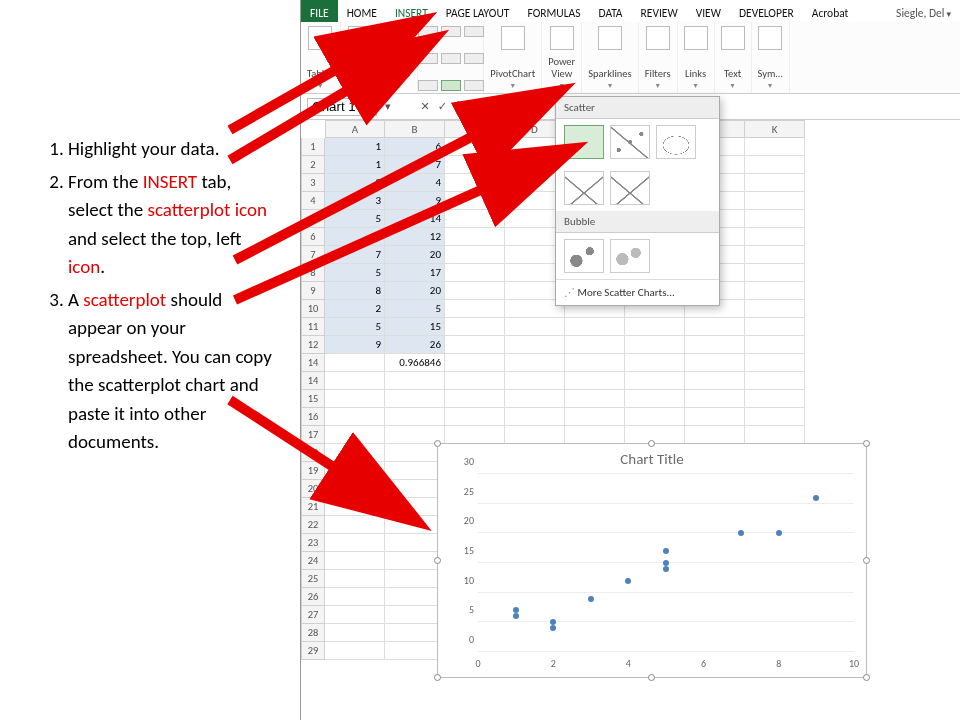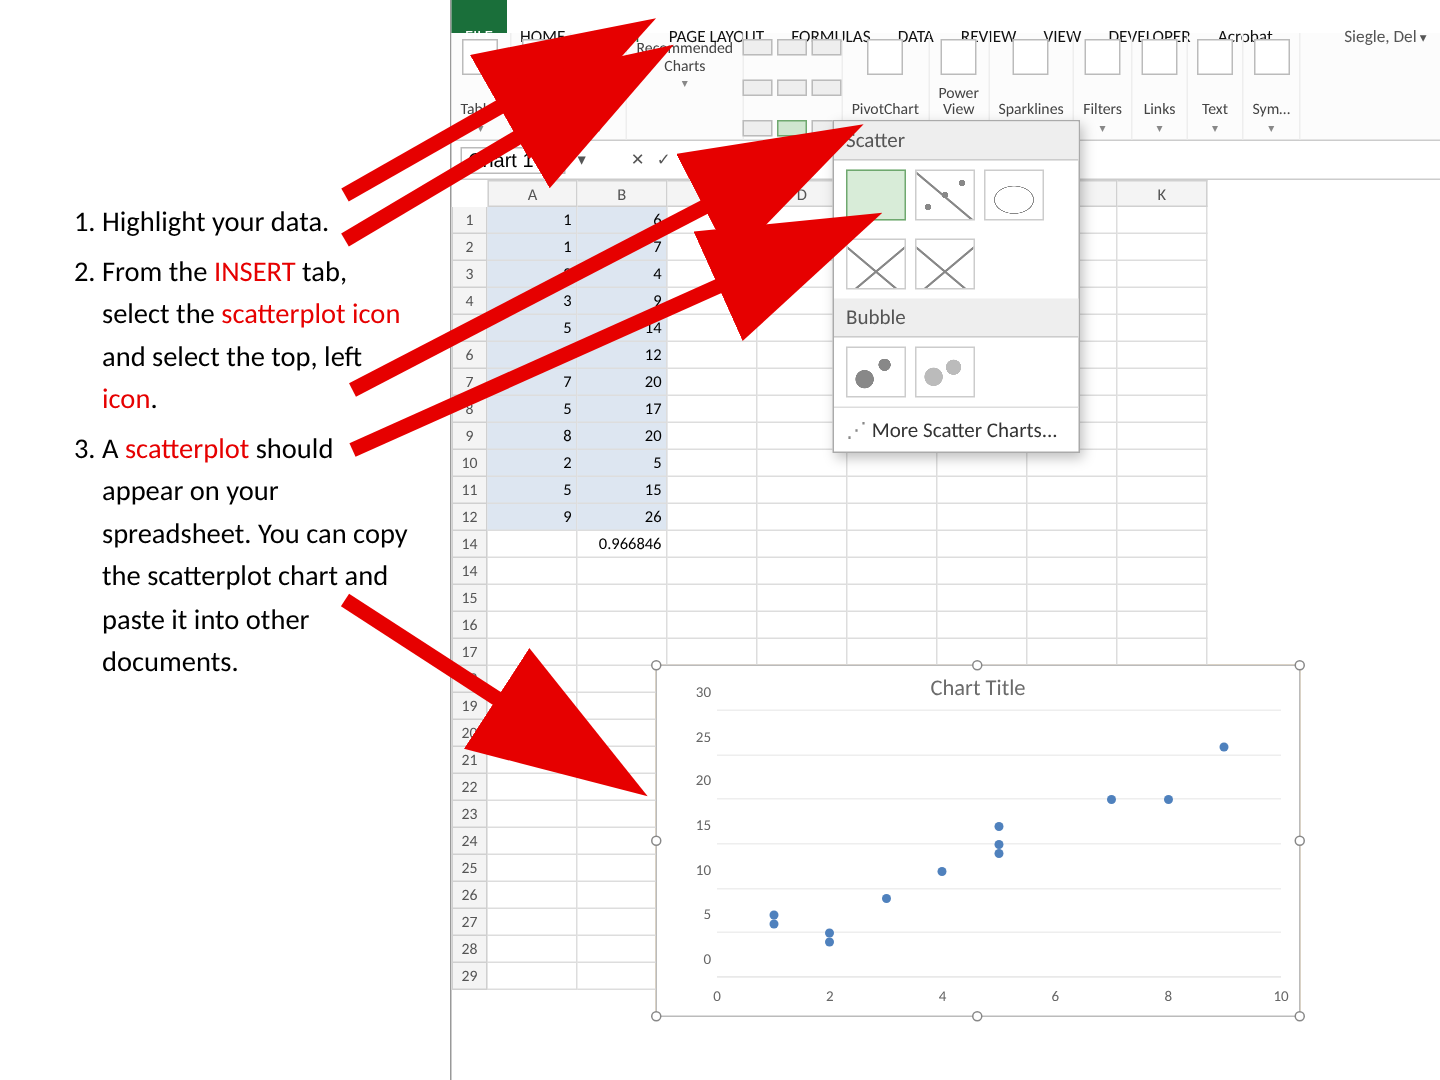--- a/index.html
+++ b/index.html
@@ -7,21 +7,21 @@
 
   
   .instructions{position:absolute;left:40px;top:135px;width:240px;font-size:19px;line-height:1.5;color:#000;}
   .instructions ol{margin:0;padding-left:28px;}
   .instructions li{margin-bottom:4px;}
   .red{color:#e60000;}
 
   
   .app{position:absolute;left:300px;top:0;width:660px;height:720px;border-left:1px solid #999;}
   .tabs{display:flex;height:22px;font-size:11.5px;}
-  .tab{padding:18px 9px 0 9px;color:#111;cursor:pointer;white-space:nowrap;}
+  .tab{padding:6px 9px 0 9px;color:#111;cursor:pointer;white-space:nowrap;}
   .tab.file{background:#1a6f3a;color:#fff;}
   .tab.active{color:#1a6f3a;font-weight:normal;}
   .tab.user{margin-left:auto;color:#555;}
   .tab.user:after{content:" ▾";font-size:9px;}
 
   .ribbon{height:72px;background:#fcfcfc;display:flex;border-bottom:1px solid #ccc;font-size:10.5px;}
   .r-group{display:flex;flex-direction:column;align-items:center;justify-content:space-between;padding:4px 6px 2px 6px;border-right:1px solid #eee;}
   .r-big{width:24px;height:24px;border:1px solid #bbb;background:#fff;}
   .r-big.chart{background:#fdd9a3;border-color:#e6b56a;}
   .r-lbl{color:#444;text-align:center;line-height:1.1;}
@@ -39,21 +39,21 @@
   .grid{position:absolute;left:0;top:120px;width:660px;}
   .col-hdrs{display:flex;margin-left:24px;}
   .col-h{width:60px;height:18px;border:1px solid #d0d0d0;border-left:none;background:#f4f4f4;text-align:center;font-size:11px;color:#555;line-height:18px;}
   .col-h:first-child{border-left:1px solid #d0d0d0;}
   .row{display:flex;height:18px;}
   .row-h{width:24px;border:1px solid #d0d0d0;border-top:none;background:#f4f4f4;text-align:center;font-size:10.5px;color:#555;line-height:17px;}
   .cell{width:60px;border-right:1px solid #ddd;border-bottom:1px solid #ddd;padding:0 3px;text-align:right;font-size:11px;line-height:17px;}
   .sel{background:#dde6f1;}
 
   
-  .dropdown{position:absolute;left:254px;top:80px;width:165px;background:#fff;border:1px solid #aaa;box-shadow:2px 3px 8px rgba(0,0,0,.25);font-size:14px;z-index:5;}
+  .dropdown{position:absolute;left:254px;top:96px;width:165px;background:#fff;border:1px solid #aaa;box-shadow:2px 3px 8px rgba(0,0,0,.25);font-size:11px;z-index:5;}
   .dd-title{padding:4px 8px;color:#555;background:#eee;border-bottom:1px solid #ccc;}
   .dd-row{display:flex;gap:6px;padding:6px 8px;}
   .dd-opt{width:40px;height:34px;border:1px solid #ccc;display:flex;align-items:center;justify-content:center;position:relative;}
   .dd-opt.selected{background:#d8ecd8;border-color:#6fa86f;}
   .dd-more{padding:6px 8px;border-top:1px solid #ddd;color:#333;}
   .dd-more:before{content:"⋰ ";color:#888;}
 
   
   .ico-scatter-plain{background:
     radial-gradient(circle at 20% 70%, #5a8 2px, transparent 2.2px),
@@ -130,25 +130,20 @@
         <div class="r-big"></div>
         <div class="r-lbl">Tables</div>
       </div>
     <div class="r-group">
         <div class="r-big"></div>
         <div class="r-lbl">Illust…</div>
       </div>
     <div class="r-group">
         <div class="r-big"></div>
         <div class="r-lbl">Apps</div>
-      </div>
-    <div class="r-group">
-        <div class="r-big chart"></div>
-        <div class="r-lbl" style="white-space:pre">Recommended
-Charts</div>
       </div>
     <div class="r-group" style="width:66px">
       <div class="mini-row">
           <div class="mini"></div>
           <div class="mini"></div>
           <div class="mini"></div>
         </div>
       <div class="mini-row">
           <div class="mini"></div>
           <div class="mini"></div>

